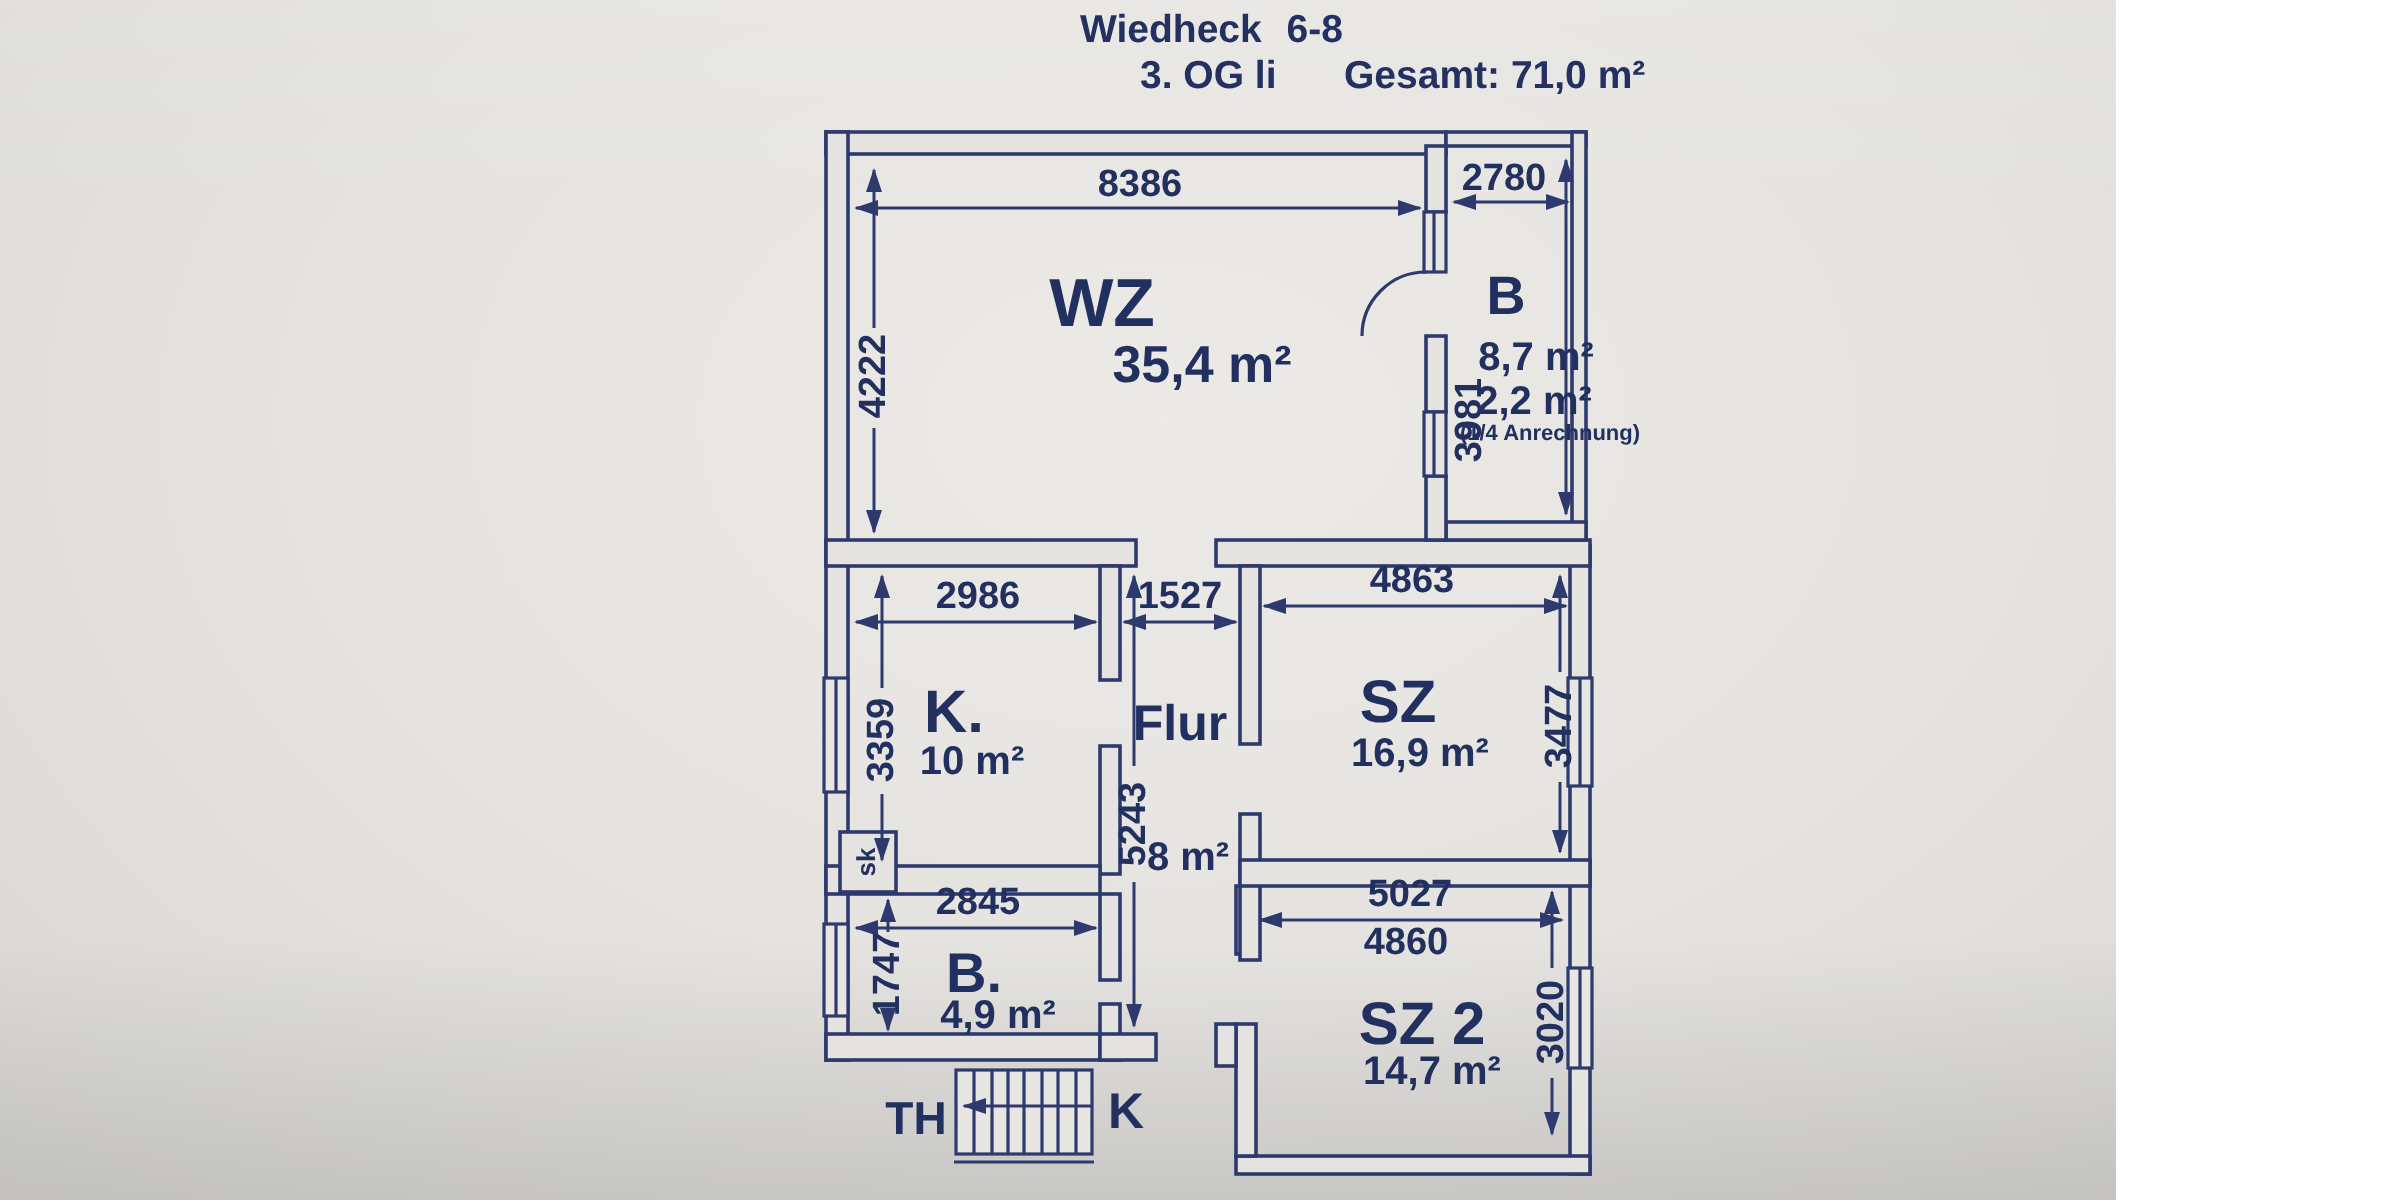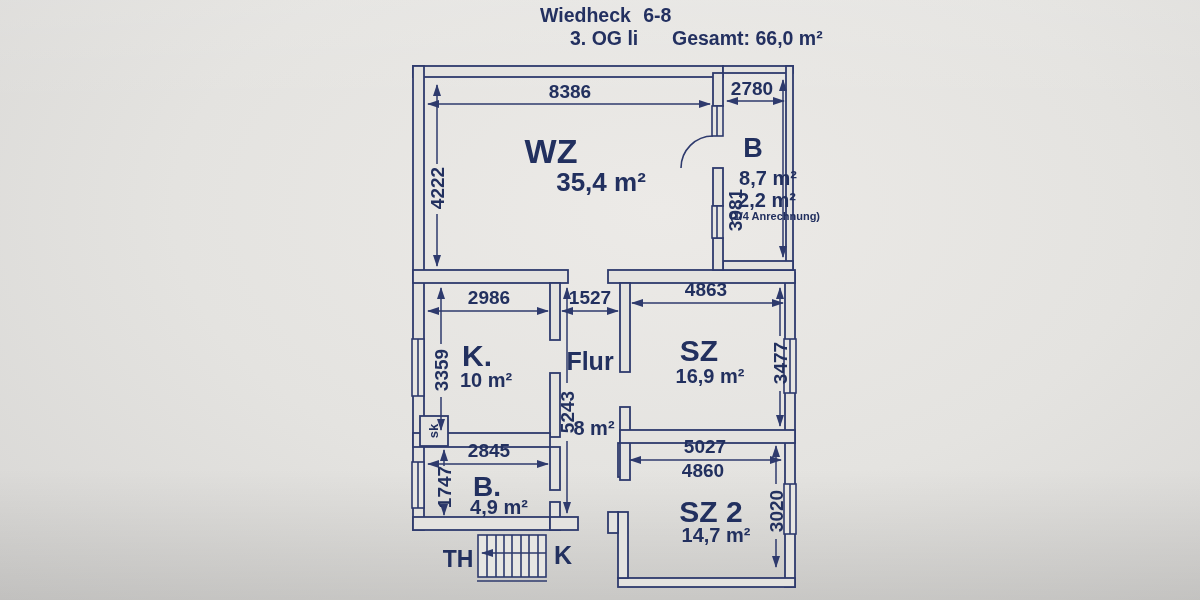--- a/index.html
+++ b/index.html
@@ -1,18 +1,18 @@
 <!DOCTYPE html>
 <html><head>
 <meta charset="utf-8">
 <style>
   html,body{margin:0;padding:0;}
   #stage{
     position:relative;
-    width:1200px;height:600px;
+    width:1058px;height:600px;
     overflow:hidden;
     background:
       linear-gradient(180deg, rgba(255,255,255,.10) 0%, rgba(0,0,0,0) 18%, rgba(0,0,0,0) 78%, rgba(0,0,0,.10) 100%),
       radial-gradient(ellipse at 55% 35%, #eceae7 0%, #e4e3e0 52%, #d7d6d4 100%);
     font-family:"Liberation Sans", sans-serif;
     color:#233060;
     text-align:center;
   }
   .hdr{position:absolute;white-space:nowrap;font-size:19.5px;font-weight:bold;color:#233060;}
   #plan{position:absolute;left:0;top:0;}
@@ -24,21 +24,21 @@
   .dimlbl{fill:#22305f;font-size:19px;font-weight:bold;}
   text{font-family:"Liberation Sans", sans-serif;}
 </style>
 </head>
 <body>
 
 <div id="stage">
 
   <div class="hdr" style="left:540px;top:4px;word-spacing:7px;">Wiedheck 6-8</div>
   <div class="hdr" style="left:570px;top:27px;">3. OG li</div>
-  <div class="hdr" style="left:672px;top:27px;">Gesamt: 66,0 m²</div>
+  <div class="hdr" style="left:672px;top:27px;">Gesamt: 71,0 m²</div>
 
   <svg id="plan" width="1200" height="600" viewBox="0 0 1200 600">
     <defs>
       <marker id="arr" viewBox="0 0 12 8" refX="11" refY="4" markerWidth="12" markerHeight="8" markerUnits="userSpaceOnUse" orient="auto-start-reverse">
         <path d="M0,0 L12,4 L0,8 Z" fill="#2e3a6d"></path>
       </marker>
     </defs>
 
     <g>
       <rect class="wall" x="413" y="66" width="310" height="11"></rect>

